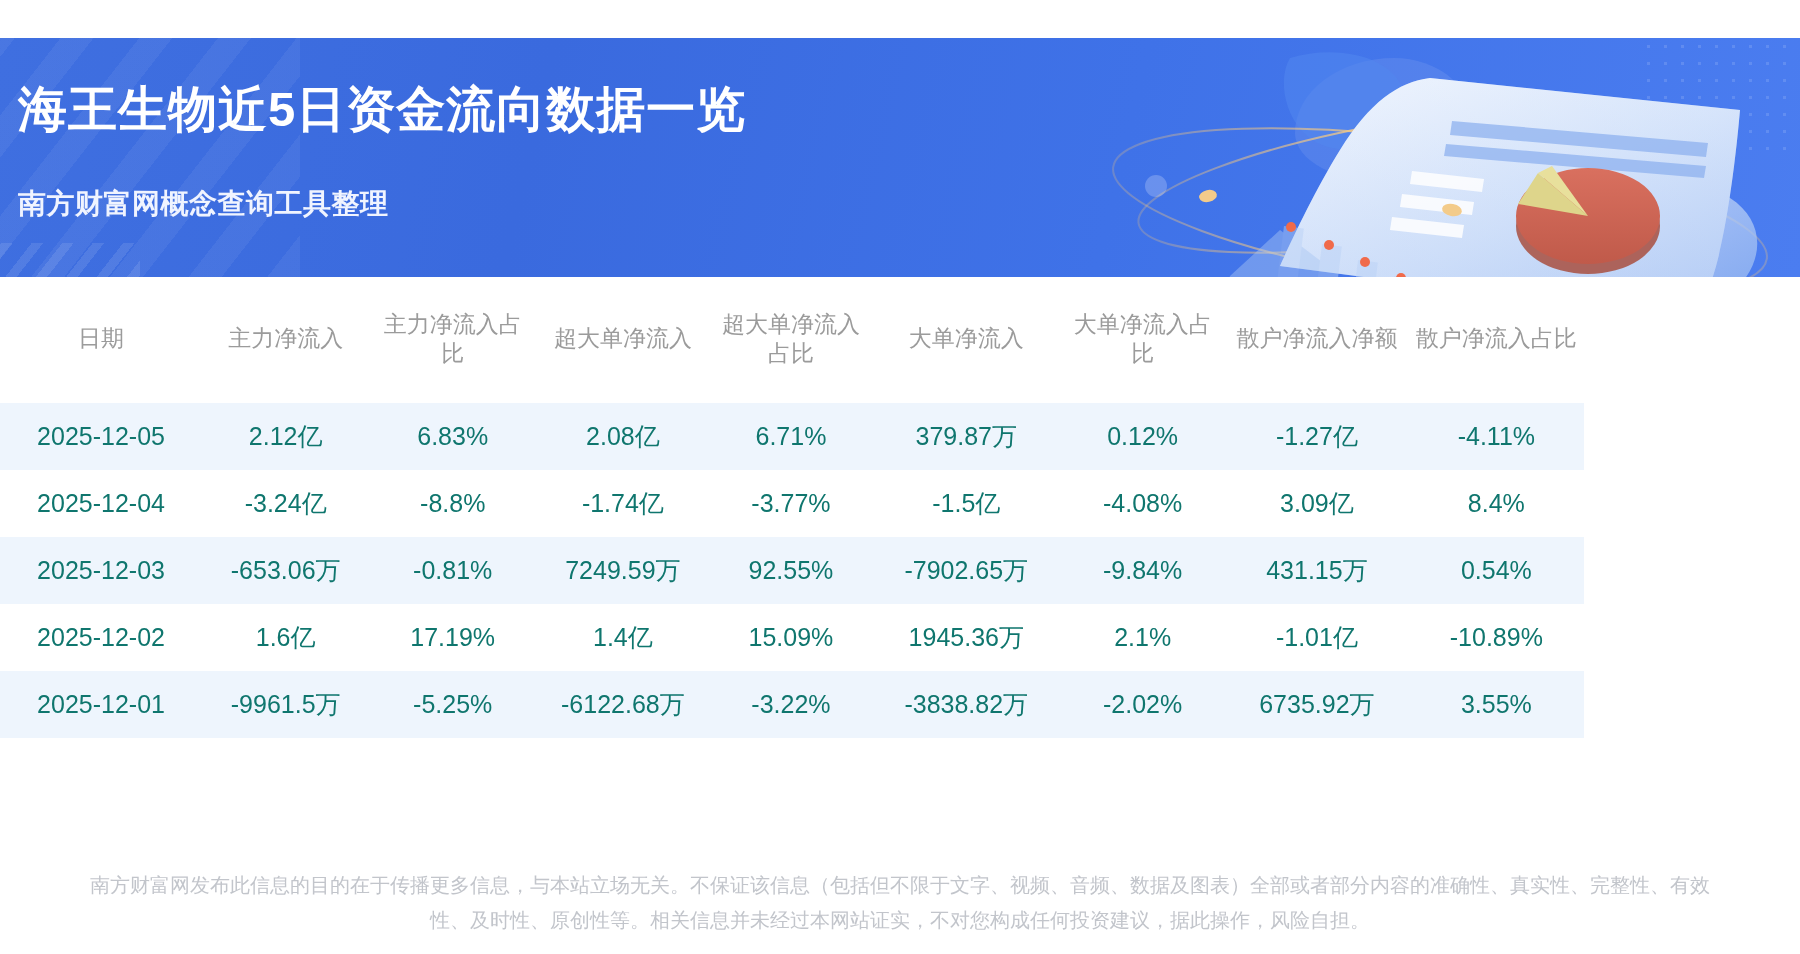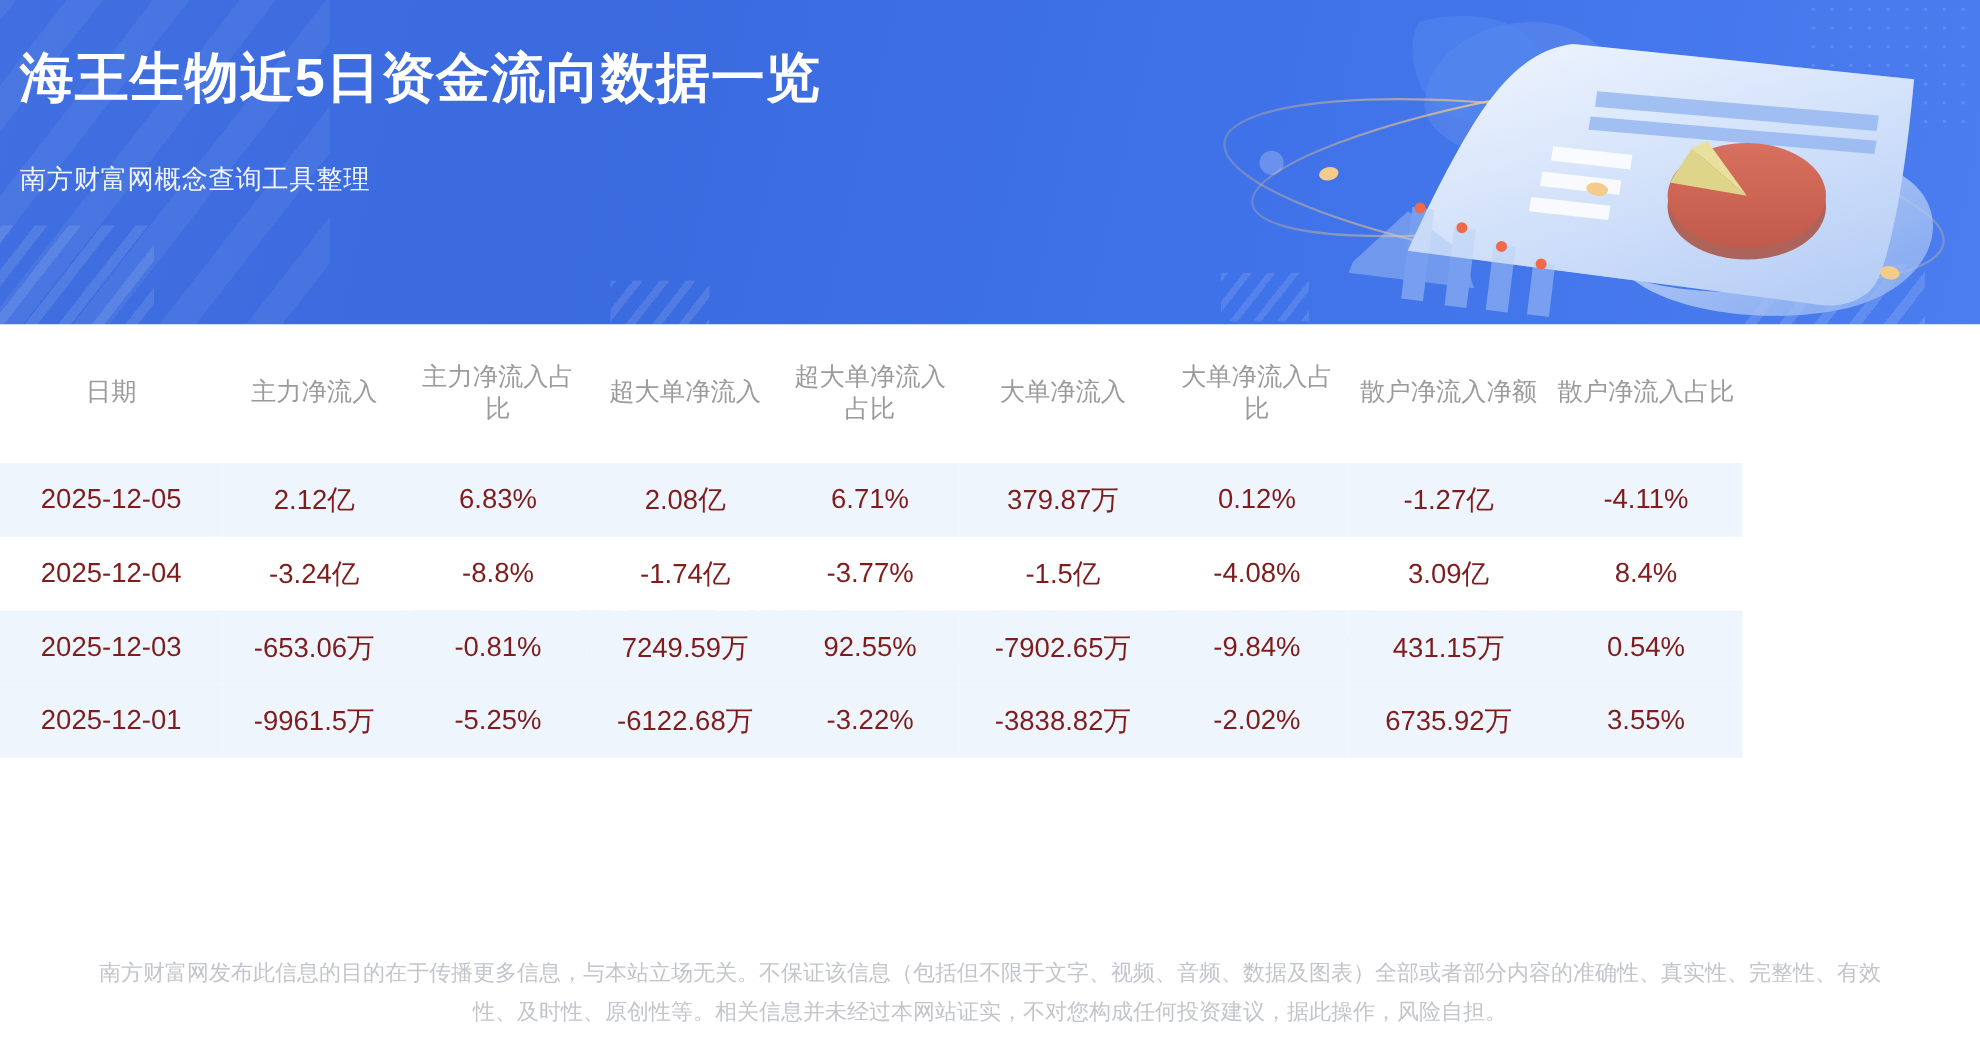--- a/index.html
+++ b/index.html
@@ -12,23 +12,24 @@
     height: 954px;
     font-family: "Liberation Sans", "DejaVu Sans", sans-serif;
     overflow: hidden;
     position: relative;
   }
 
   
   .banner {
     position: relative;
     width: 1800px;
-    height: 295px;
+    height: 239px;
     background: linear-gradient(103deg, #3f6fe0 0%, #3a6ade 30%, #3f72e8 62%, #4b7df0 100%);
     overflow: hidden;
+    margin-top: 38px;
   }
   .banner-deco {
     position: absolute;
     pointer-events: none;
   }
   .deco-diag-left {
     left: -40px; top: -40px;
     width: 340px; height: 380px;
     background: repeating-linear-gradient(-52deg,
        rgba(255,255,255,0.055) 0px, rgba(255,255,255,0.055) 26px,
@@ -88,23 +89,23 @@
     font-weight: bold;
     color: #ffffff;
     letter-spacing: 1px;
     line-height: 1.12;
     margin: 0;
     white-space: nowrap;
   }
   .banner-subtitle {
     margin: 0;
     margin-top: 48px;
-    font-size: 24px;
+    font-size: 28px;
     color: #f0f4ff;
-    font-weight: normal;
+    font-weight: bold;
     letter-spacing: 0.5px;
     white-space: nowrap;
   }
 
   .banner-art {
     position: absolute;
     right: 0;
     top: 0;
     width: 760px;
     height: 295px;
@@ -155,21 +156,21 @@
     color: #9b9b9b;
     padding: 14px 4px 16px 4px;
     height: 96px;
     vertical-align: middle;
     line-height: 1.28;
     text-align: center;
     background: transparent;
   }
   table.fund td {
     font-size: 25px;
-    color: #7f1d1d;
+    color: #0f766e;
     text-align: center;
     height: 67px;
     padding: 0 4px;
     vertical-align: middle;
     white-space: nowrap;
   }
   table.fund tbody tr.odd td { background: #eef5fd; }
   table.fund tbody tr.even td { background: #ffffff; }
 
   
@@ -348,20 +349,31 @@
         <td>2025-12-03</td>
         <td>-653.06万</td>
         <td>-0.81%</td>
         <td>7249.59万</td>
         <td>92.55%</td>
         <td>-7902.65万</td>
         <td>-9.84%</td>
         <td>431.15万</td>
         <td>0.54%</td>
       </tr>
+      <tr class="even">
+        <td>2025-12-02</td>
+        <td>1.6亿</td>
+        <td>17.19%</td>
+        <td>1.4亿</td>
+        <td>15.09%</td>
+        <td>1945.36万</td>
+        <td>2.1%</td>
+        <td>-1.01亿</td>
+        <td>-10.89%</td>
+      </tr>
       <tr class="odd">
         <td>2025-12-01</td>
         <td>-9961.5万</td>
         <td>-5.25%</td>
         <td>-6122.68万</td>
         <td>-3.22%</td>
         <td>-3838.82万</td>
         <td>-2.02%</td>
         <td>6735.92万</td>
         <td>3.55%</td>

